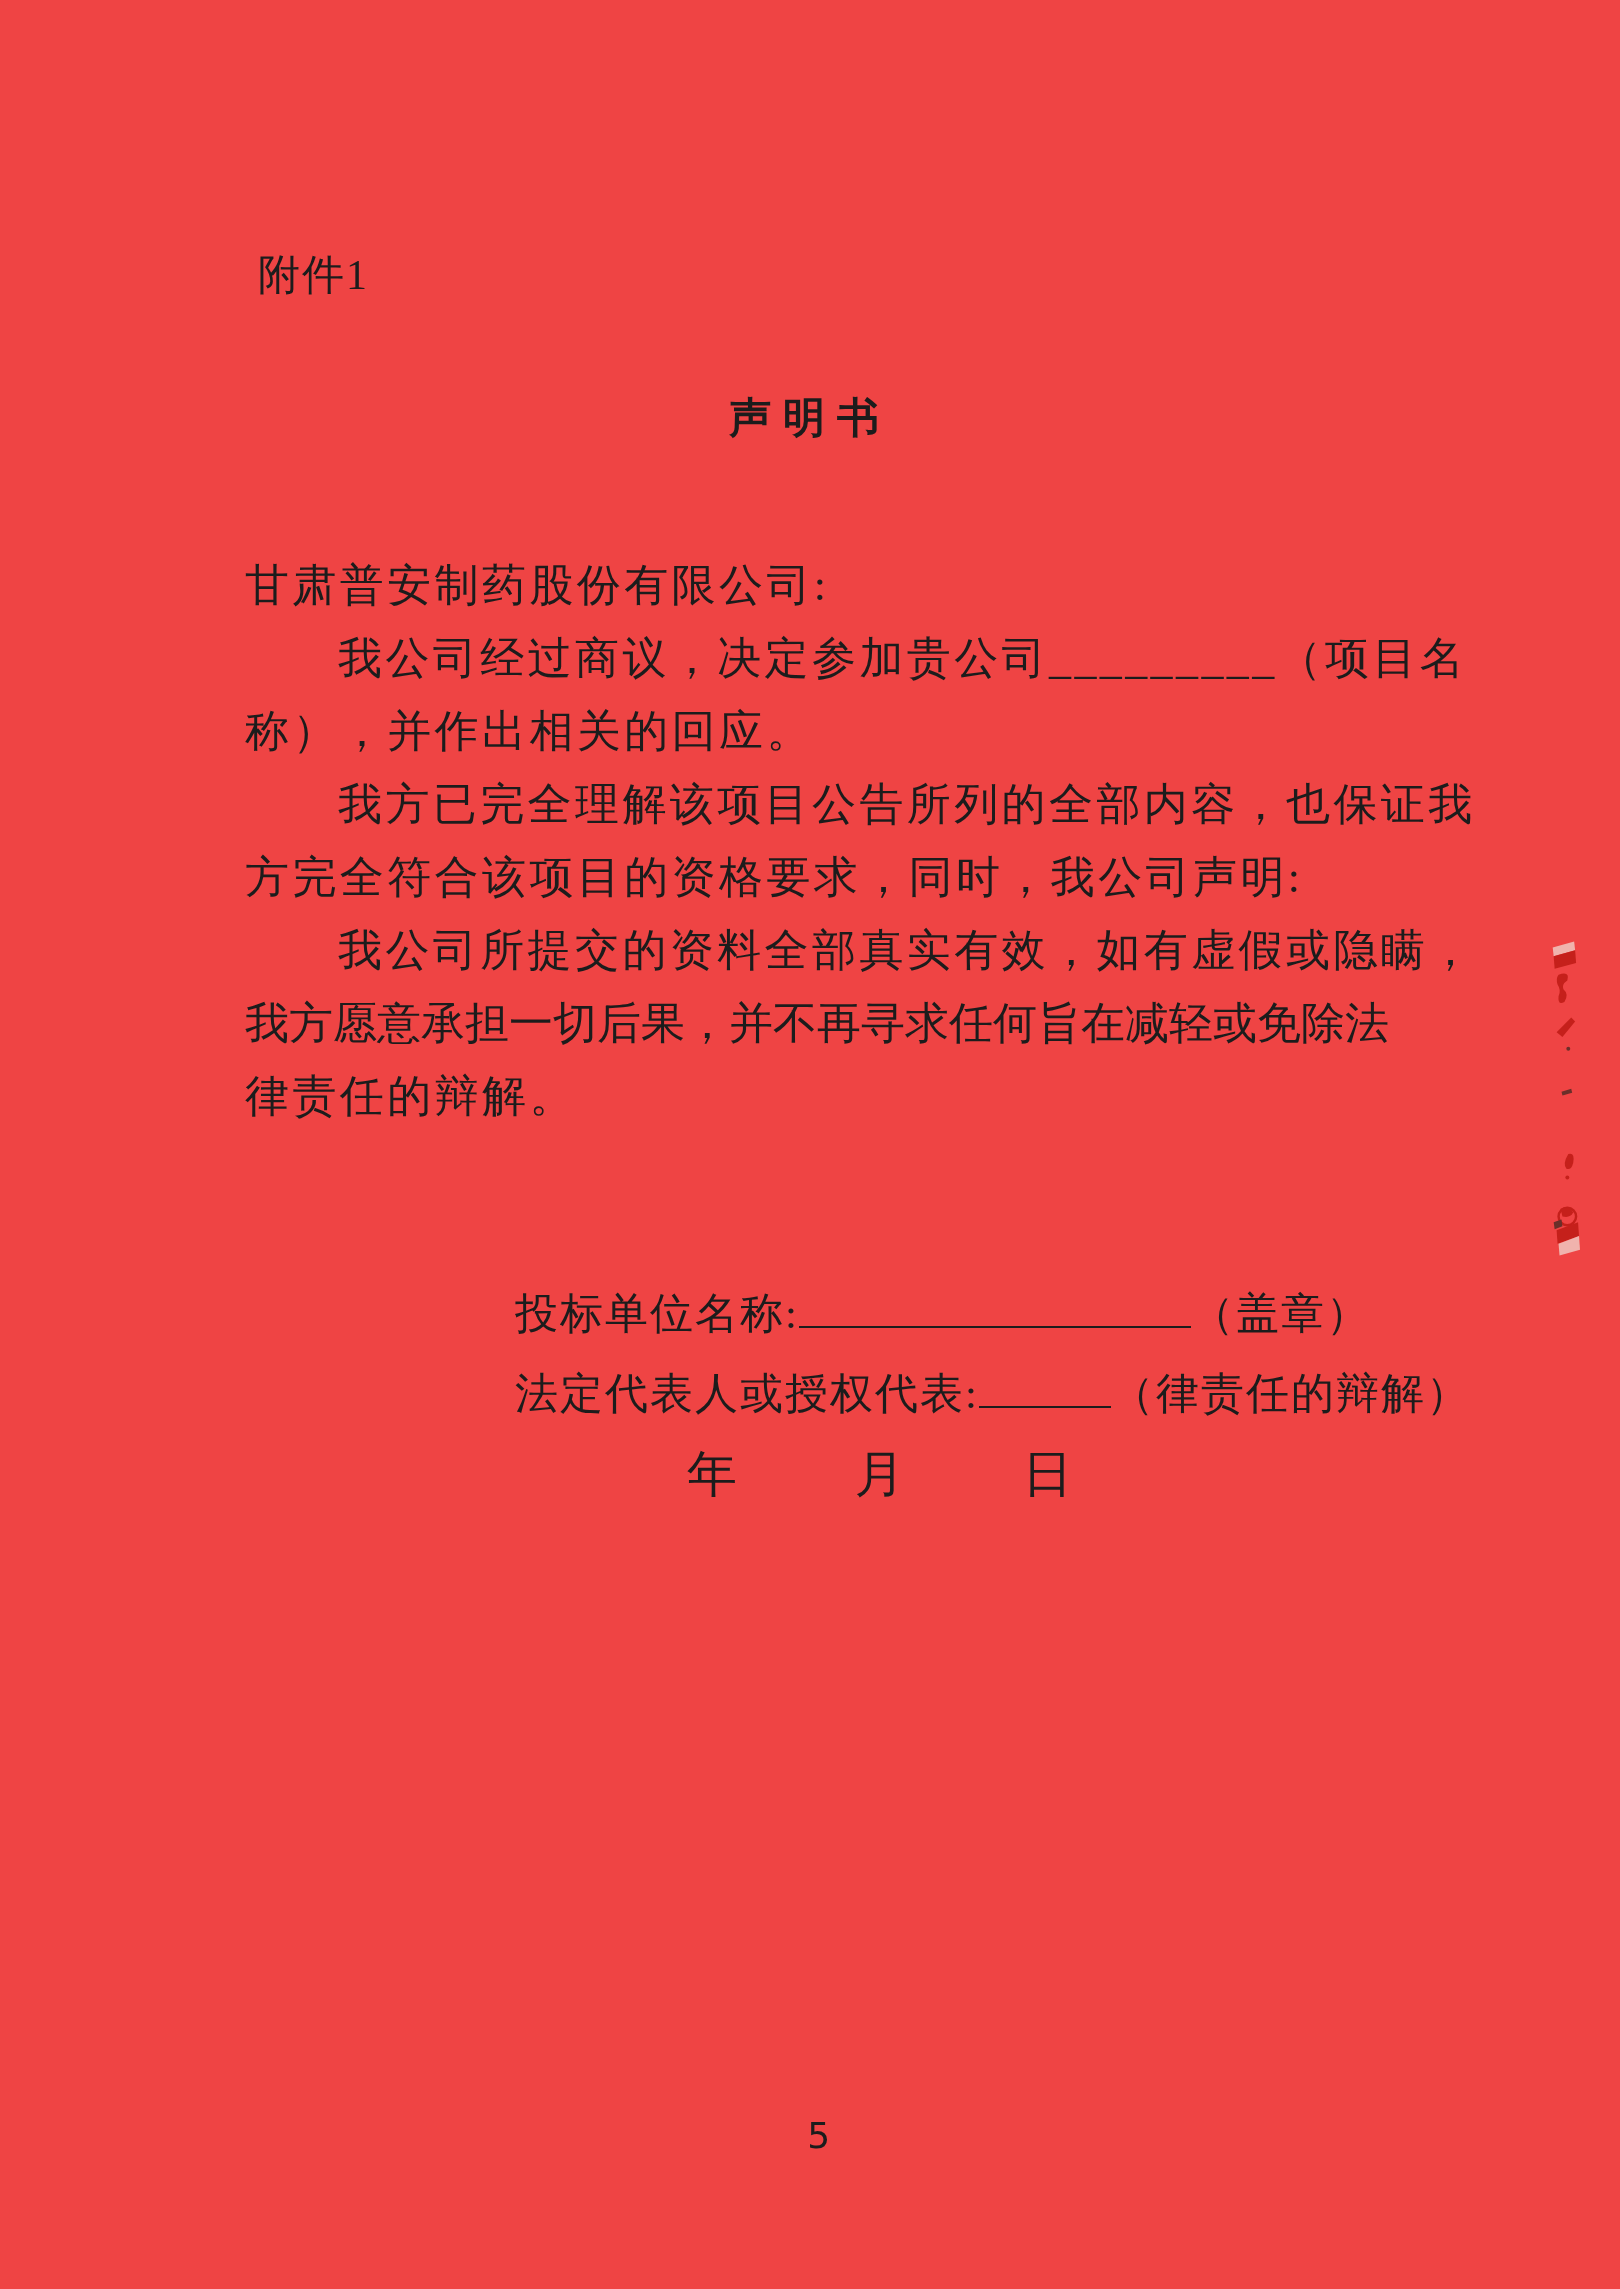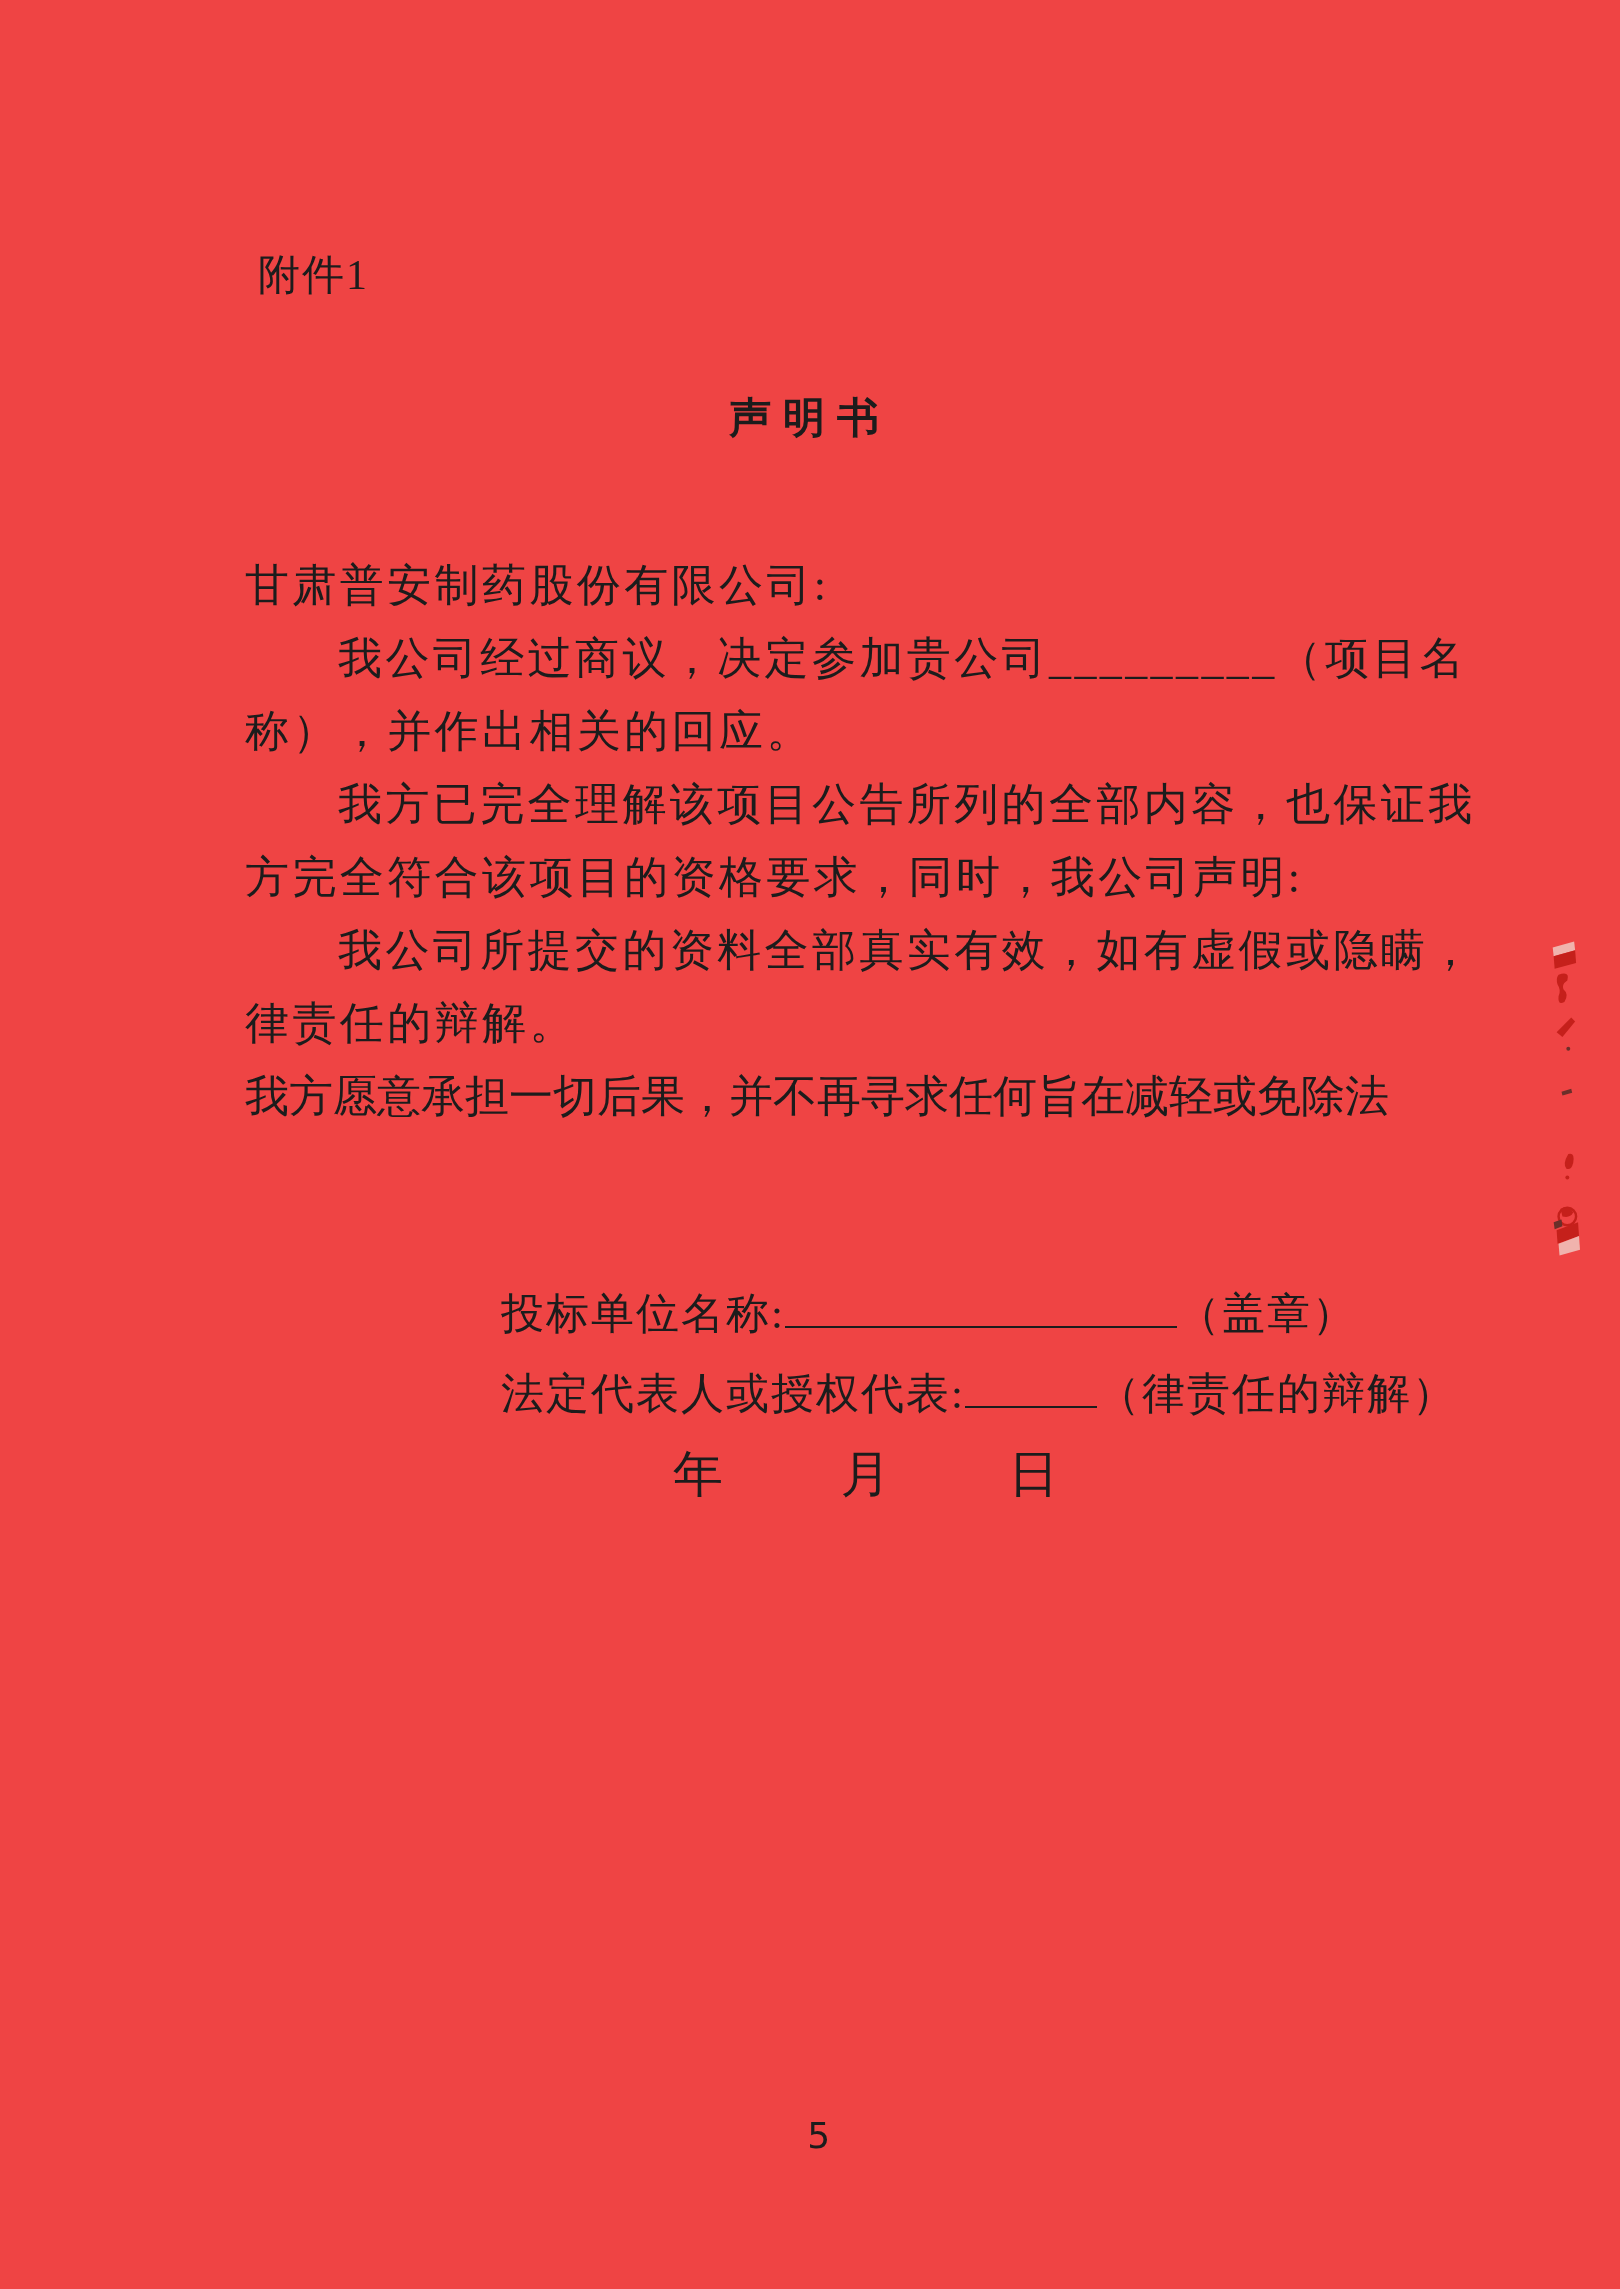--- a/index.html
+++ b/index.html
@@ -37,21 +37,21 @@
     width: 1235px;
     font-size: 44px;
     line-height: 73px;
     letter-spacing: 3.4px;
   }
   .body-line { white-space: nowrap; }
   .indent { padding-left: 93px; }
   .ls0 { letter-spacing: 0; }
   .sig-block {
     position: absolute;
-    left: 501px;
+    left: 515px;
     top: 1274px;
     font-size: 43px;
     line-height: 80px;
     letter-spacing: 2px;
     white-space: nowrap;
   }
   .blank {
     display: inline-block;
     height: 1em;
     border-bottom: 2.9px solid #1c1c1c;
@@ -87,22 +87,22 @@
 
   <h1 class="title">声明书</h1>
 
   <div class="body-text">
     <div class="body-line">甘肃普安制药股份有限公司:</div>
     <div class="body-line indent">我公司经过商议，决定参加贵公司_________（项目名</div>
     <div class="body-line">称），并作出相关的回应。</div>
     <div class="body-line indent">我方已完全理解该项目公告所列的全部内容，也保证我</div>
     <div class="body-line">方完全符合该项目的资格要求，同时，我公司声明:</div>
     <div class="body-line indent">我公司所提交的资料全部真实有效，如有虚假或隐瞒，</div>
+    <div class="body-line ls0">我方愿意承担一切后果，并不再寻求任何旨在减轻或免除法</div>
     <div class="body-line">律责任的辩解。</div>
-    <div class="body-line ls0">我方愿意承担一切后果，并不再寻求任何旨在减轻或免除法</div>
   </div>
 
   <div class="sig-block">
     <div class="sig-line">
       <span>投标单位名称:</span><span class="blank blank-long"></span><span>（盖章）</span>
     </div>
     <div class="sig-line">
       <span>法定代表人或授权代表:</span><span class="blank blank-short"></span><span>（律责任的辩解）</span>
     </div>
     <div class="sig-date">年　　月　　日</div>

